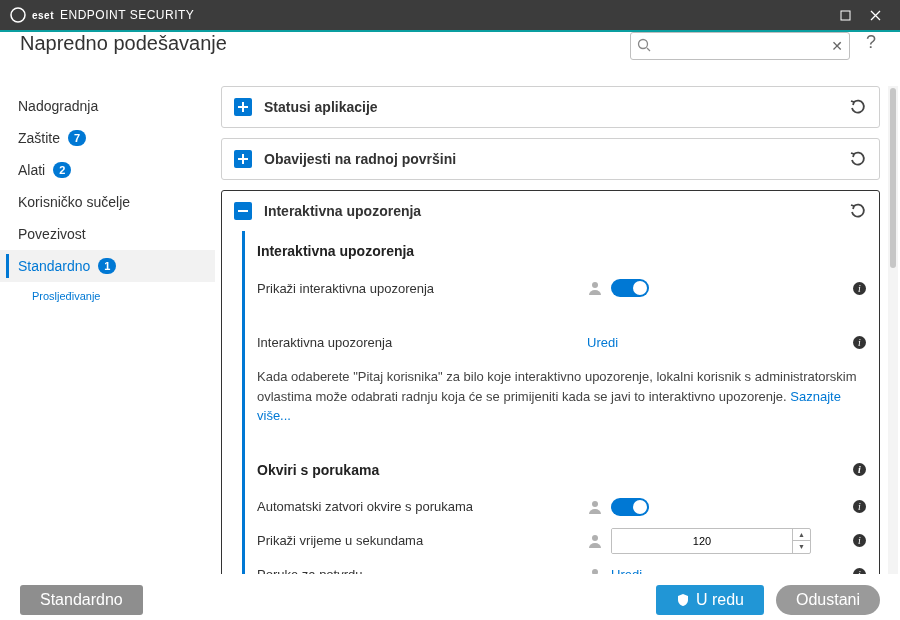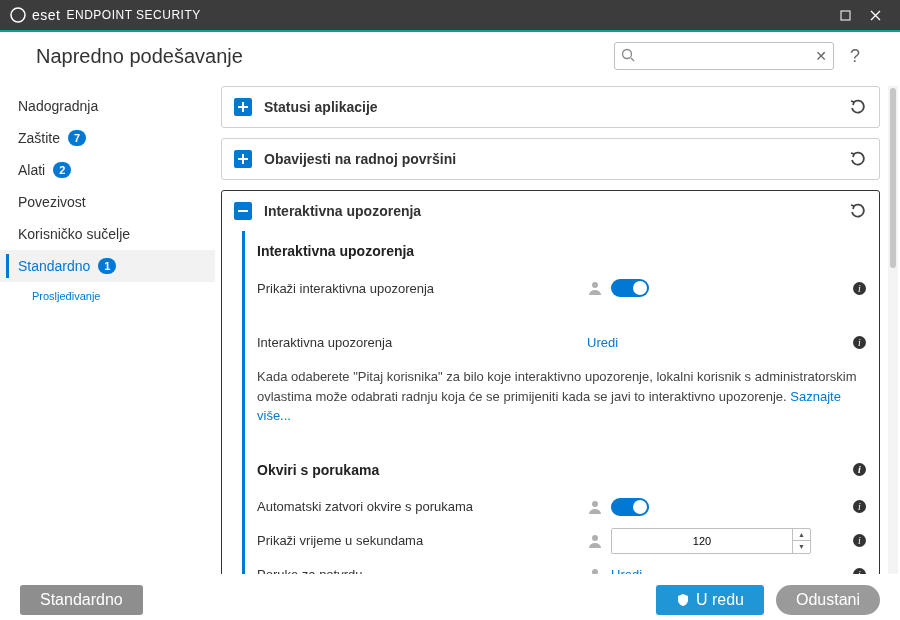--- a/index.html
+++ b/index.html
@@ -3,21 +3,21 @@
 <meta charset="utf-8">
 <style>
   * { box-sizing: border-box; margin: 0; padding: 0; }
   html, body { width: 900px; height: 620px; font-family: "Segoe UI", Arial, sans-serif; font-size: 13px; color: #333; background: #fff; overflow: hidden; }
   .titlebar { height: 30px; background: #3c3c3c; color: #fff; display: flex; align-items: center; padding: 0 10px; }
   .titlebar .brand { display: flex; align-items: center; gap: 6px; font-size: 12px; letter-spacing: 0.5px; }
   .titlebar .spacer { flex: 1; }
   .titlebar .winbtn { width: 30px; height: 30px; display: flex; align-items: center; justify-content: center; cursor: pointer; }
   .titlebar .winbtn svg { stroke: #fff; }
   .accentbar { height: 2px; background: #0a9ea0; }
-  .header { height: 48px; display: flex; align-items: center; padding: 0 36px; gap: 12px; }
+  .header { height: 48px; display: flex; align-items: flex-start; padding: 0 20px; gap: 12px; }
   .header h1 { font-size: 20px; font-weight: 400; color: #333; flex: 1; }
   .searchbox { position: relative; width: 220px; height: 28px; border: 1px solid #bfbfbf; border-radius: 3px; display: flex; align-items: center; padding: 0 6px; }
   .searchbox input { border: none; outline: none; flex: 1; font-size: 13px; padding-left: 18px; background: transparent; }
   .searchbox .mag { position: absolute; left: 6px; top: 5px; }
   .searchbox .clear { cursor: pointer; color: #666; font-size: 14px; }
   .help { font-size: 18px; color: #666; cursor: pointer; padding: 0 4px; }
   .body { display: flex; height: 500px; }
   .sidebar { width: 215px; padding: 10px 0 10px 0; }
   .side-item { position: relative; display: flex; align-items: center; height: 32px; padding: 0 14px 0 18px; cursor: pointer; color: #333; font-size: 14px; gap: 8px; }
   .side-item.active { color: #0078d4; background: #f2f2f2; }
@@ -61,21 +61,21 @@
   svg { display:block; }
 </style>
 </head>
 <body>
 
 <div class="titlebar">
   <div class="brand">
     <svg width="16" height="16" viewBox="0 0 16 16">
         <circle cx="8" cy="8" r="7" fill="none" stroke="#fff" stroke-width="1.5"></circle>
       </svg>
-    <span style="font-size:14px; font-weight:400;">eset</span>
+    <span style="font-size:10px; font-weight:700;">eset</span>
     <span style="font-size:12px; font-weight:300;">ENDPOINT SECURITY</span>
   </div>
   <div class="spacer"></div>
   <div class="winbtn">
     <svg width="11" height="11" viewBox="0 0 11 11">
         <rect x="1" y="1" width="9" height="9" fill="none" stroke="#fff" stroke-width="1"></rect>
       </svg>
   </div>
   <div class="winbtn">
     <svg width="11" height="11" viewBox="0 0 11 11">
@@ -106,24 +106,24 @@
     </div>
     <div class="side-item">
       <span>Zaštite</span>
       <span class="badge">7</span>
     </div>
     <div class="side-item">
       <span>Alati</span>
       <span class="badge">2</span>
     </div>
     <div class="side-item">
+      <span>Korisničko sučelje</span>
+    </div>
+    <div class="side-item">
       <span>Povezivost</span>
-    </div>
-    <div class="side-item">
-      <span>Korisničko sučelje</span>
     </div>
     <div class="side-item active">
       <span>Standardno</span>
       <span class="badge">1</span>
     </div>
     <div class="side-sub">
       <span>Prosljeđivanje</span>
     </div>
   </div>
 

